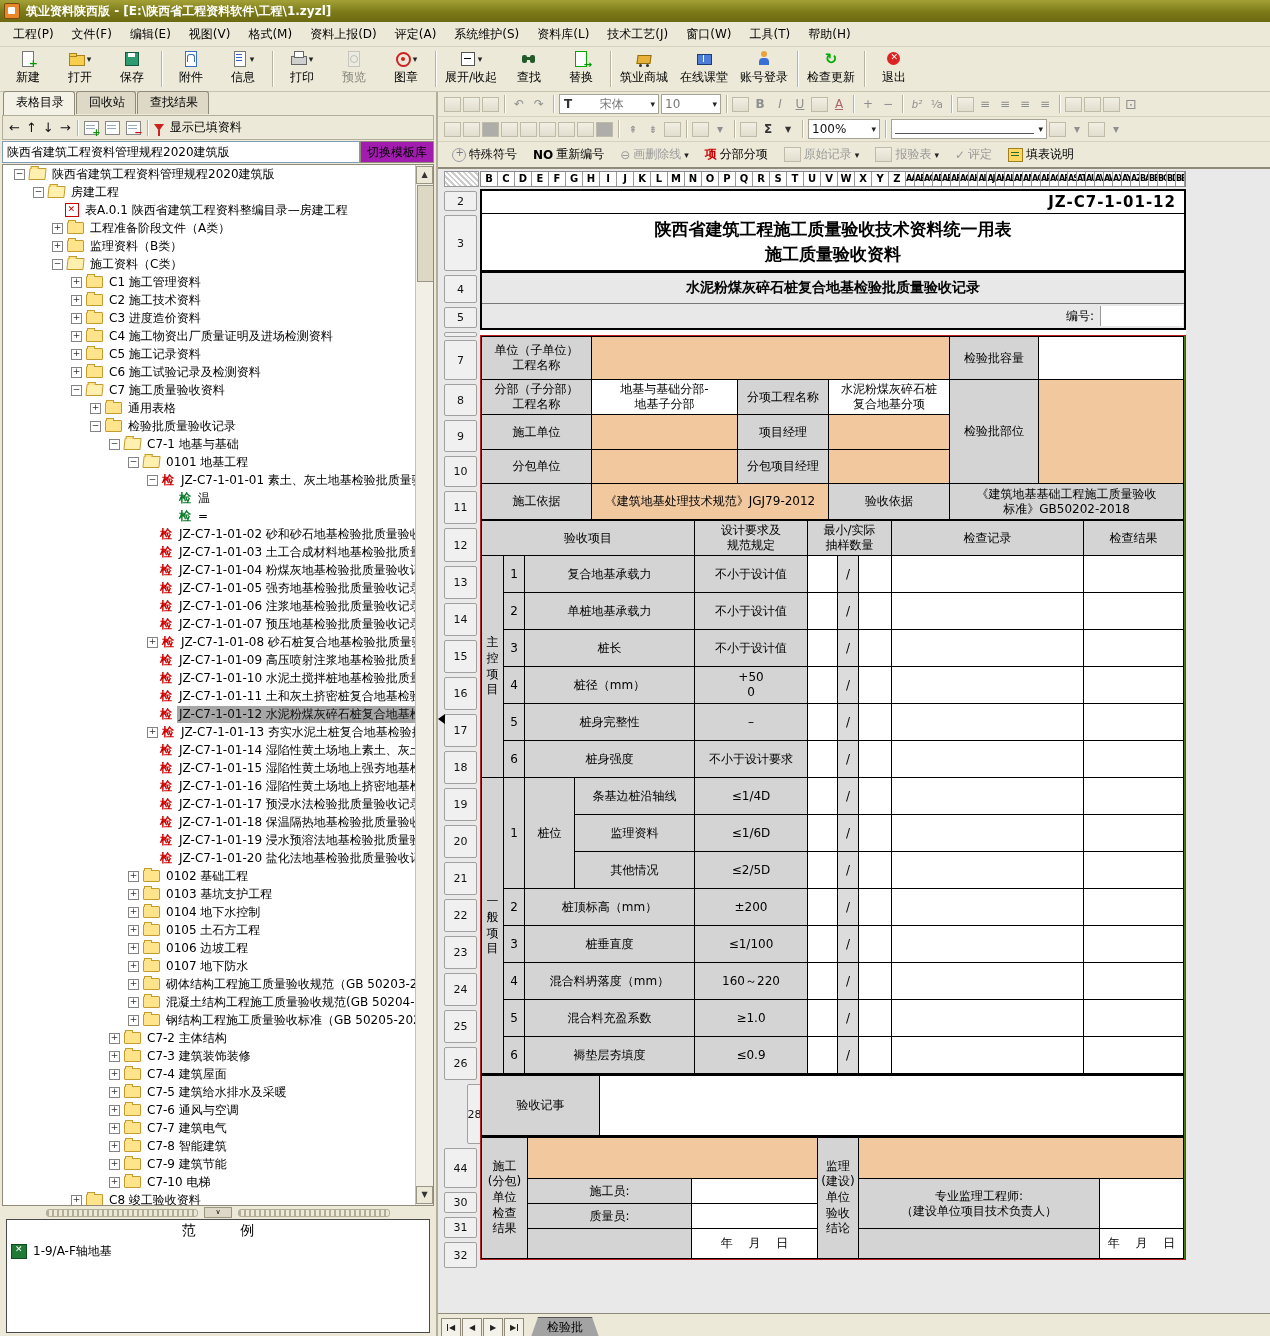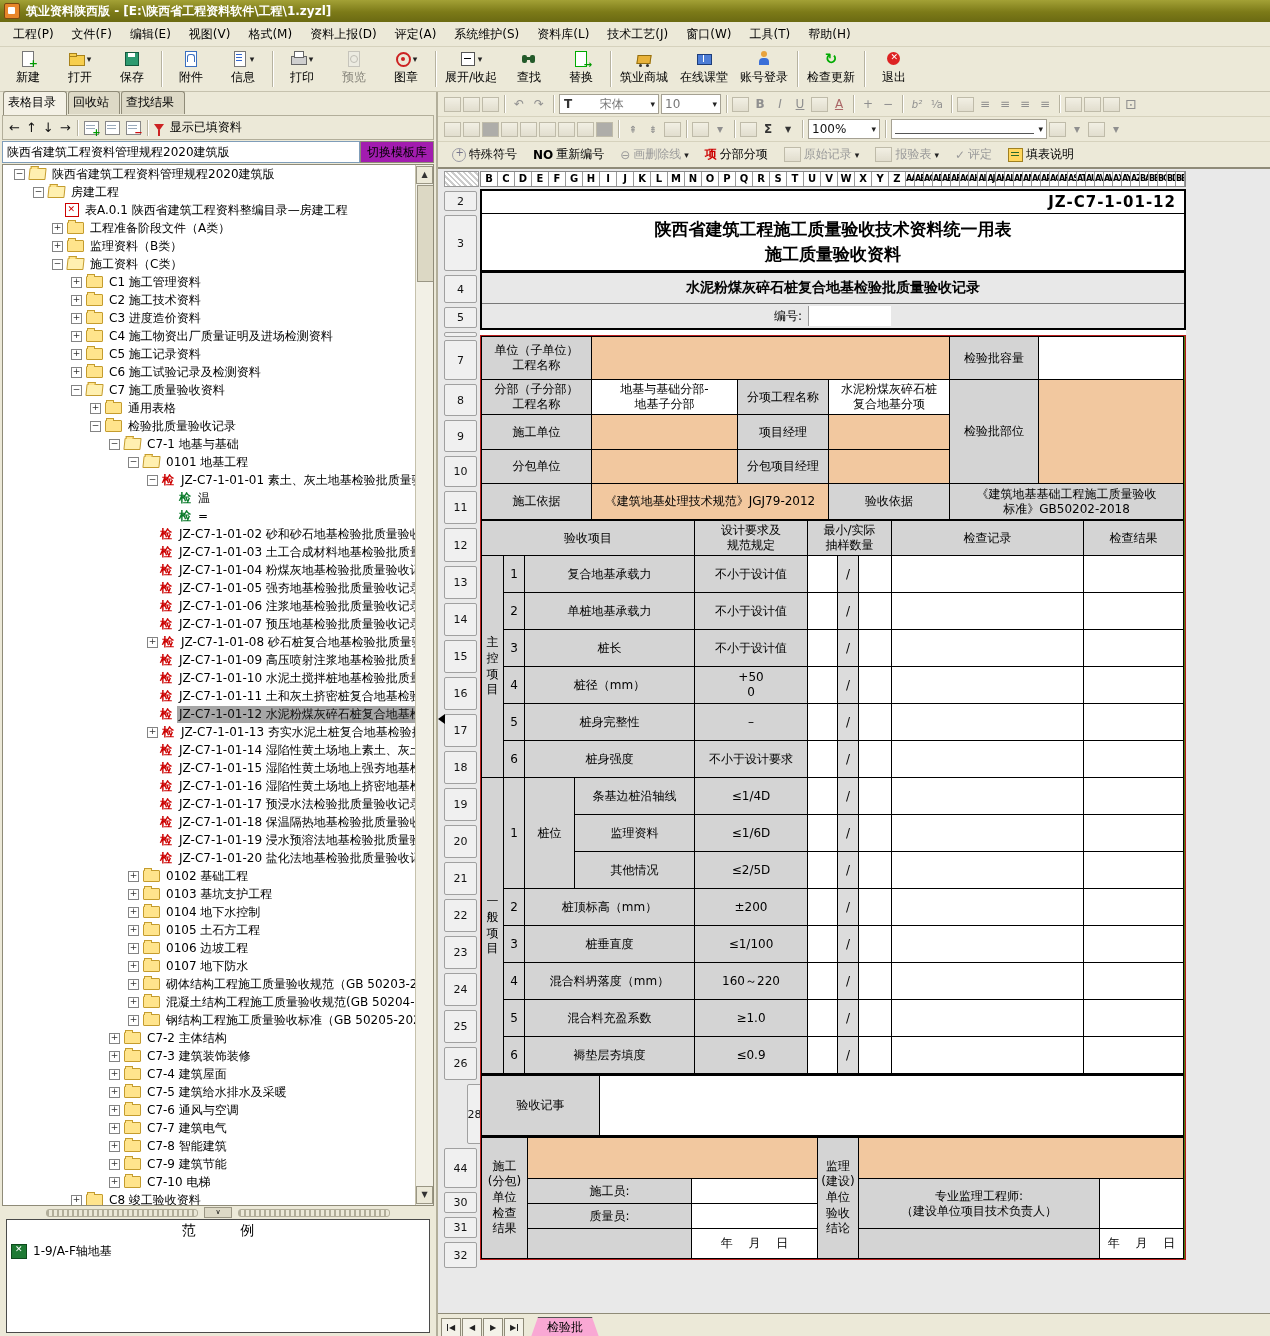--- a/index.html
+++ b/index.html
@@ -49,21 +49,21 @@
   .i-book::after{content:"";position:absolute;left:7px;top:4px;width:1px;height:7px;background:#fff}
   .i-user::before{content:"";position:absolute;left:5px;top:0;width:6px;height:6px;background:#e8a33d;border-radius:50%}
   .i-user::after{content:"";position:absolute;left:3px;top:7px;width:10px;height:7px;background:#3a6fd8;border-radius:4px 4px 0 0}
   .i-update{color:#0a0;font-size:15px;line-height:16px;text-align:center;font-weight:bold}
   .i-exit::before{content:"";position:absolute;left:1px;top:1px;width:13px;height:13px;background:#d22;border-radius:50%}
   .i-exit::after{content:"✕";position:absolute;left:4.5px;top:1.5px;color:#fff;font-size:9px;font-weight:bold}
   
   .content{display:flex;height:1248px}
   .leftpanel{width:436px;flex:none;background:#ece9d8;border-right:2px solid #b2ae9a;position:relative}
   .ltabs{height:22px;display:flex;align-items:flex-end;padding-left:3px;gap:1px}
-  .ltab{border:1px solid #8f8b78;border-bottom:none;border-radius:3px 3px 0 0;background:#ddd9c6;padding:2px 10px 3px 4px}
+  .ltab{border:1px solid #8f8b78;border-bottom:none;border-radius:3px 3px 0 0;background:#ddd9c6;padding:2px 10px 3px 12px}
   .ltab.active{background:#f4f1e6;position:relative;top:1px;padding-bottom:4px}
   .treetb{height:23px;margin:1px 2px 0 2px;border:1px solid #b2ae9a;background:#ece9d8;display:flex;align-items:center;gap:6px;padding:0 6px}
   .arr{font-size:13px;color:#111;line-height:1}
   .ttsep{width:1px;height:16px;background:#b7b3a0;box-shadow:1px 0 0 #fff}
   .gicon{width:13px;height:12px;background:#fff;border:1px solid #888;position:relative}
   .gicon::before{content:"";position:absolute;left:1px;top:3px;width:9px;height:1px;background:#9ab;box-shadow:0 3px 0 #9ab}
   .gicon.add::after{content:"+";position:absolute;right:-3px;bottom:-4px;color:#090;font-size:10px;font-weight:bold}
   .gicon.rem::after{content:"−";position:absolute;right:-3px;bottom:-4px;color:#c00;font-size:10px;font-weight:bold}
   .funnel{width:0;height:0;border-left:5px solid transparent;border-right:5px solid transparent;border-top:7px solid #c22;position:relative;display:inline-block}
   .funnel::after{content:"";position:absolute;left:-1px;top:-1px;width:2px;height:6px;background:#c22}
@@ -121,40 +121,40 @@
   .cl.narrow{font-size:8px;letter-spacing:-1px}
   .gutter{position:absolute;left:6px;top:20px;width:33px}
   .gwrap{display:flex;align-items:center;justify-content:center}
   .gcell{width:31px;background:#f0f0f0;border:1px solid #a0a0a0;border-radius:2px;font-size:11px;display:flex;align-items:center;justify-content:center;color:#111}
   .collarrow{position:absolute;left:0;top:545px;width:0;height:0;border-top:5px solid transparent;border-bottom:5px solid transparent;border-right:7px solid #000}
   .sheetbg{position:absolute;left:42px;top:20px;width:706px;background:#fff}
   .sec1{border:2px solid #000;background:#fff}
   .r2{height:22px;display:flex;align-items:center;justify-content:flex-end;padding-right:8px;font-weight:bold;font-size:15px;letter-spacing:1px;border-bottom:1px solid #000}
   .r3{height:56px;display:flex;flex-direction:column;align-items:center;justify-content:center;font-weight:bold;font-size:17px;border-bottom:3px solid #000;line-height:1.45}
   .r4{height:30px;display:flex;align-items:center;justify-content:center;font-weight:bold;font-size:14px;background:#e8e8e8;border-bottom:1px solid #777}
-  .r5{height:24px;display:flex;align-items:center;justify-content:center;background:#e8e8e8;gap:6px}
+  .r5{height:24px;display:flex;align-items:center;justify-content:flex-end;background:#e8e8e8;gap:6px}
   .nobox{width:82px;height:20px;background:#fff;border-left:1px solid #999;margin-right:1px}
   .gap6{height:5px;background:#fff}
   .sec2{border:1px solid #b91c1c;background:#4d7c0f}
   table.ft{border-collapse:collapse;table-layout:fixed;width:702px}
   table.ft td{border:1px solid #000;font-size:12px;padding:0 2px;text-align:center;overflow:hidden}
   td.lb{background:#d4d4d4}
   td.or{background:#f2c89f}
   td.wh{background:#fff}
   td.g2{background:#dcdcdc}
   td.ln{text-align:left;padding-left:4px}
   td.rl{text-align:right;padding-right:4px}
   .pre{white-space:pre-line;line-height:1.25}
   td.vt{white-space:pre-line;line-height:1.3;font-size:12px;padding:0}
   table.tsep{border-top:2px solid #000}
   
   .tabbar{height:26px;flex:none;background:#ece9d8;border-top:1px solid #8f8b78;display:flex;align-items:center;padding-left:3px;gap:1px}
   .navb{width:18px;height:17px;background:#f4f2e8;border:1px solid #8f8b78;font-size:8px;display:flex;align-items:center;justify-content:center;gap:1px;color:#222}
   .bar{display:inline-block;width:1px;height:7px;background:#222}
-  .stab{margin-left:6px;height:19px;line-height:19px;background:#f9a8d4;padding:0 16px;clip-path:polygon(7px 0,calc(100% - 7px) 0,100% 100%,0 100%);border-top:1px solid #555;font-size:12px}
+  .stab{margin-left:6px;height:19px;line-height:19px;background:#a3a3a3;padding:0 16px;clip-path:polygon(7px 0,calc(100% - 7px) 0,100% 100%,0 100%);border-top:1px solid #555;font-size:12px}
   .stabline{flex:1;border-bottom:1px solid #8f8b78;height:19px}
 </style>
 </head>
 <body>
 
 <div>
   <div class="titlebar">
     <span class="appicon"></span>
     <span>筑业资料陕西版 - [E:\陕西省工程资料软件\工程\1.zyzl]</span>
   </div>

